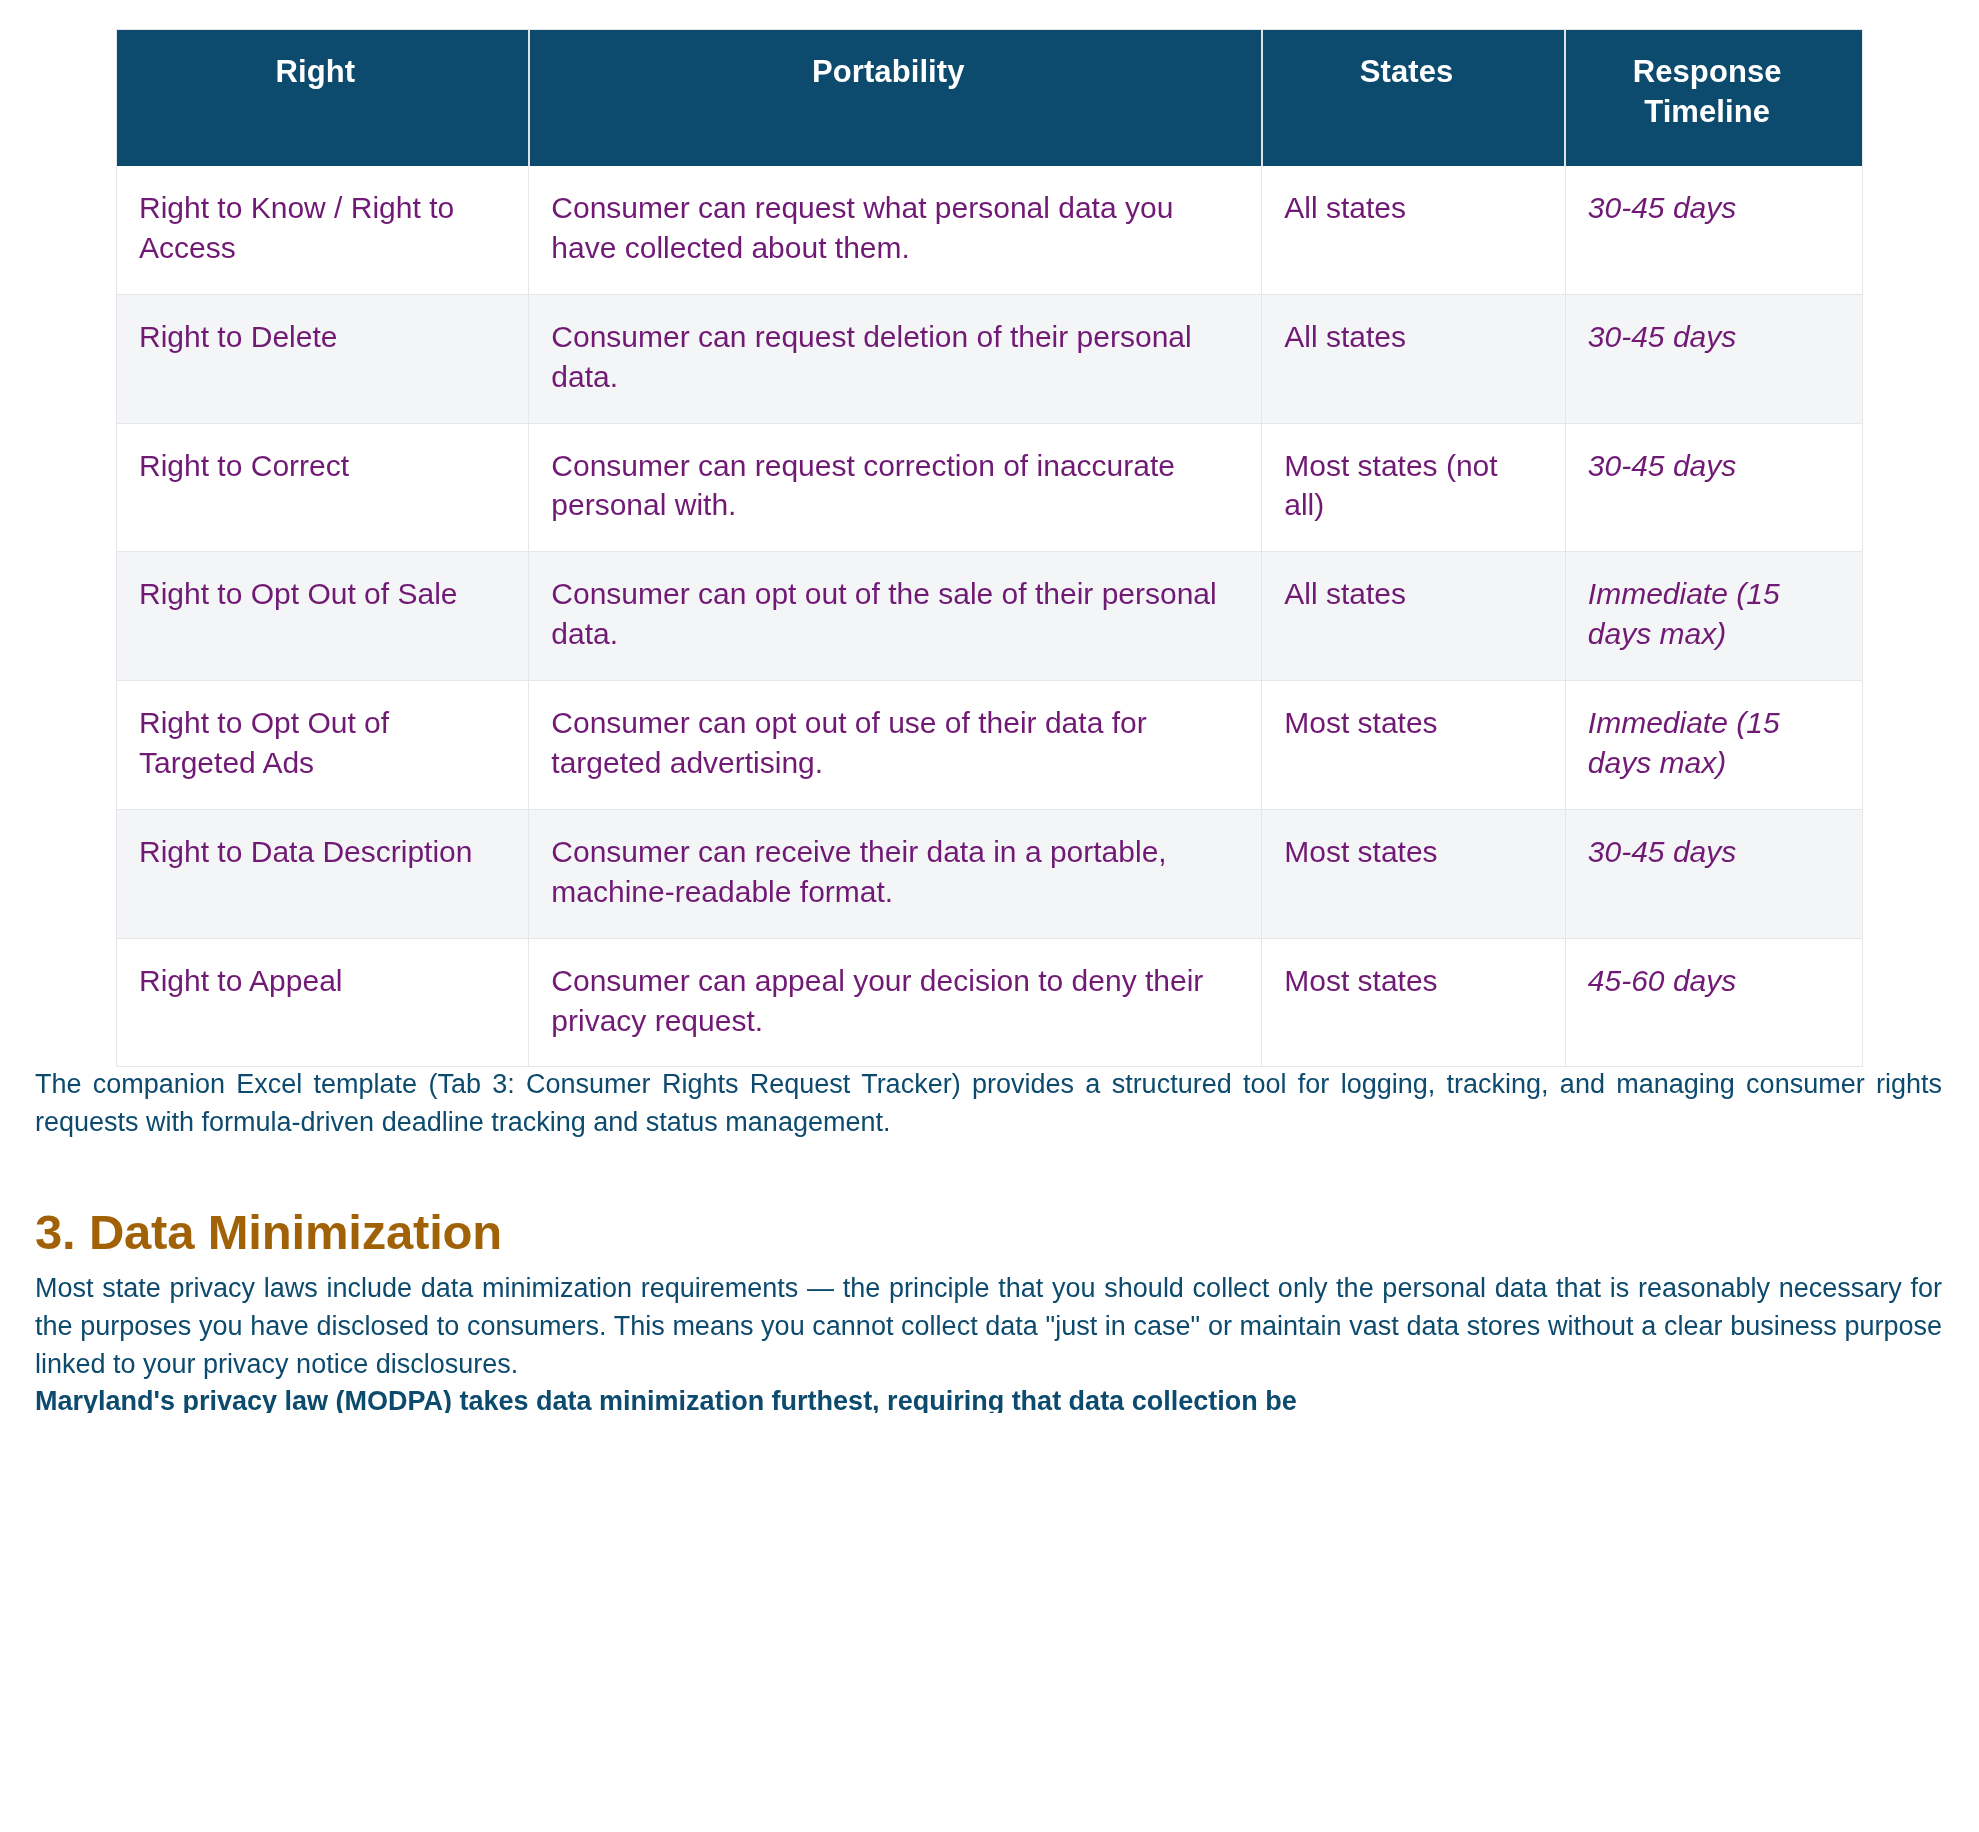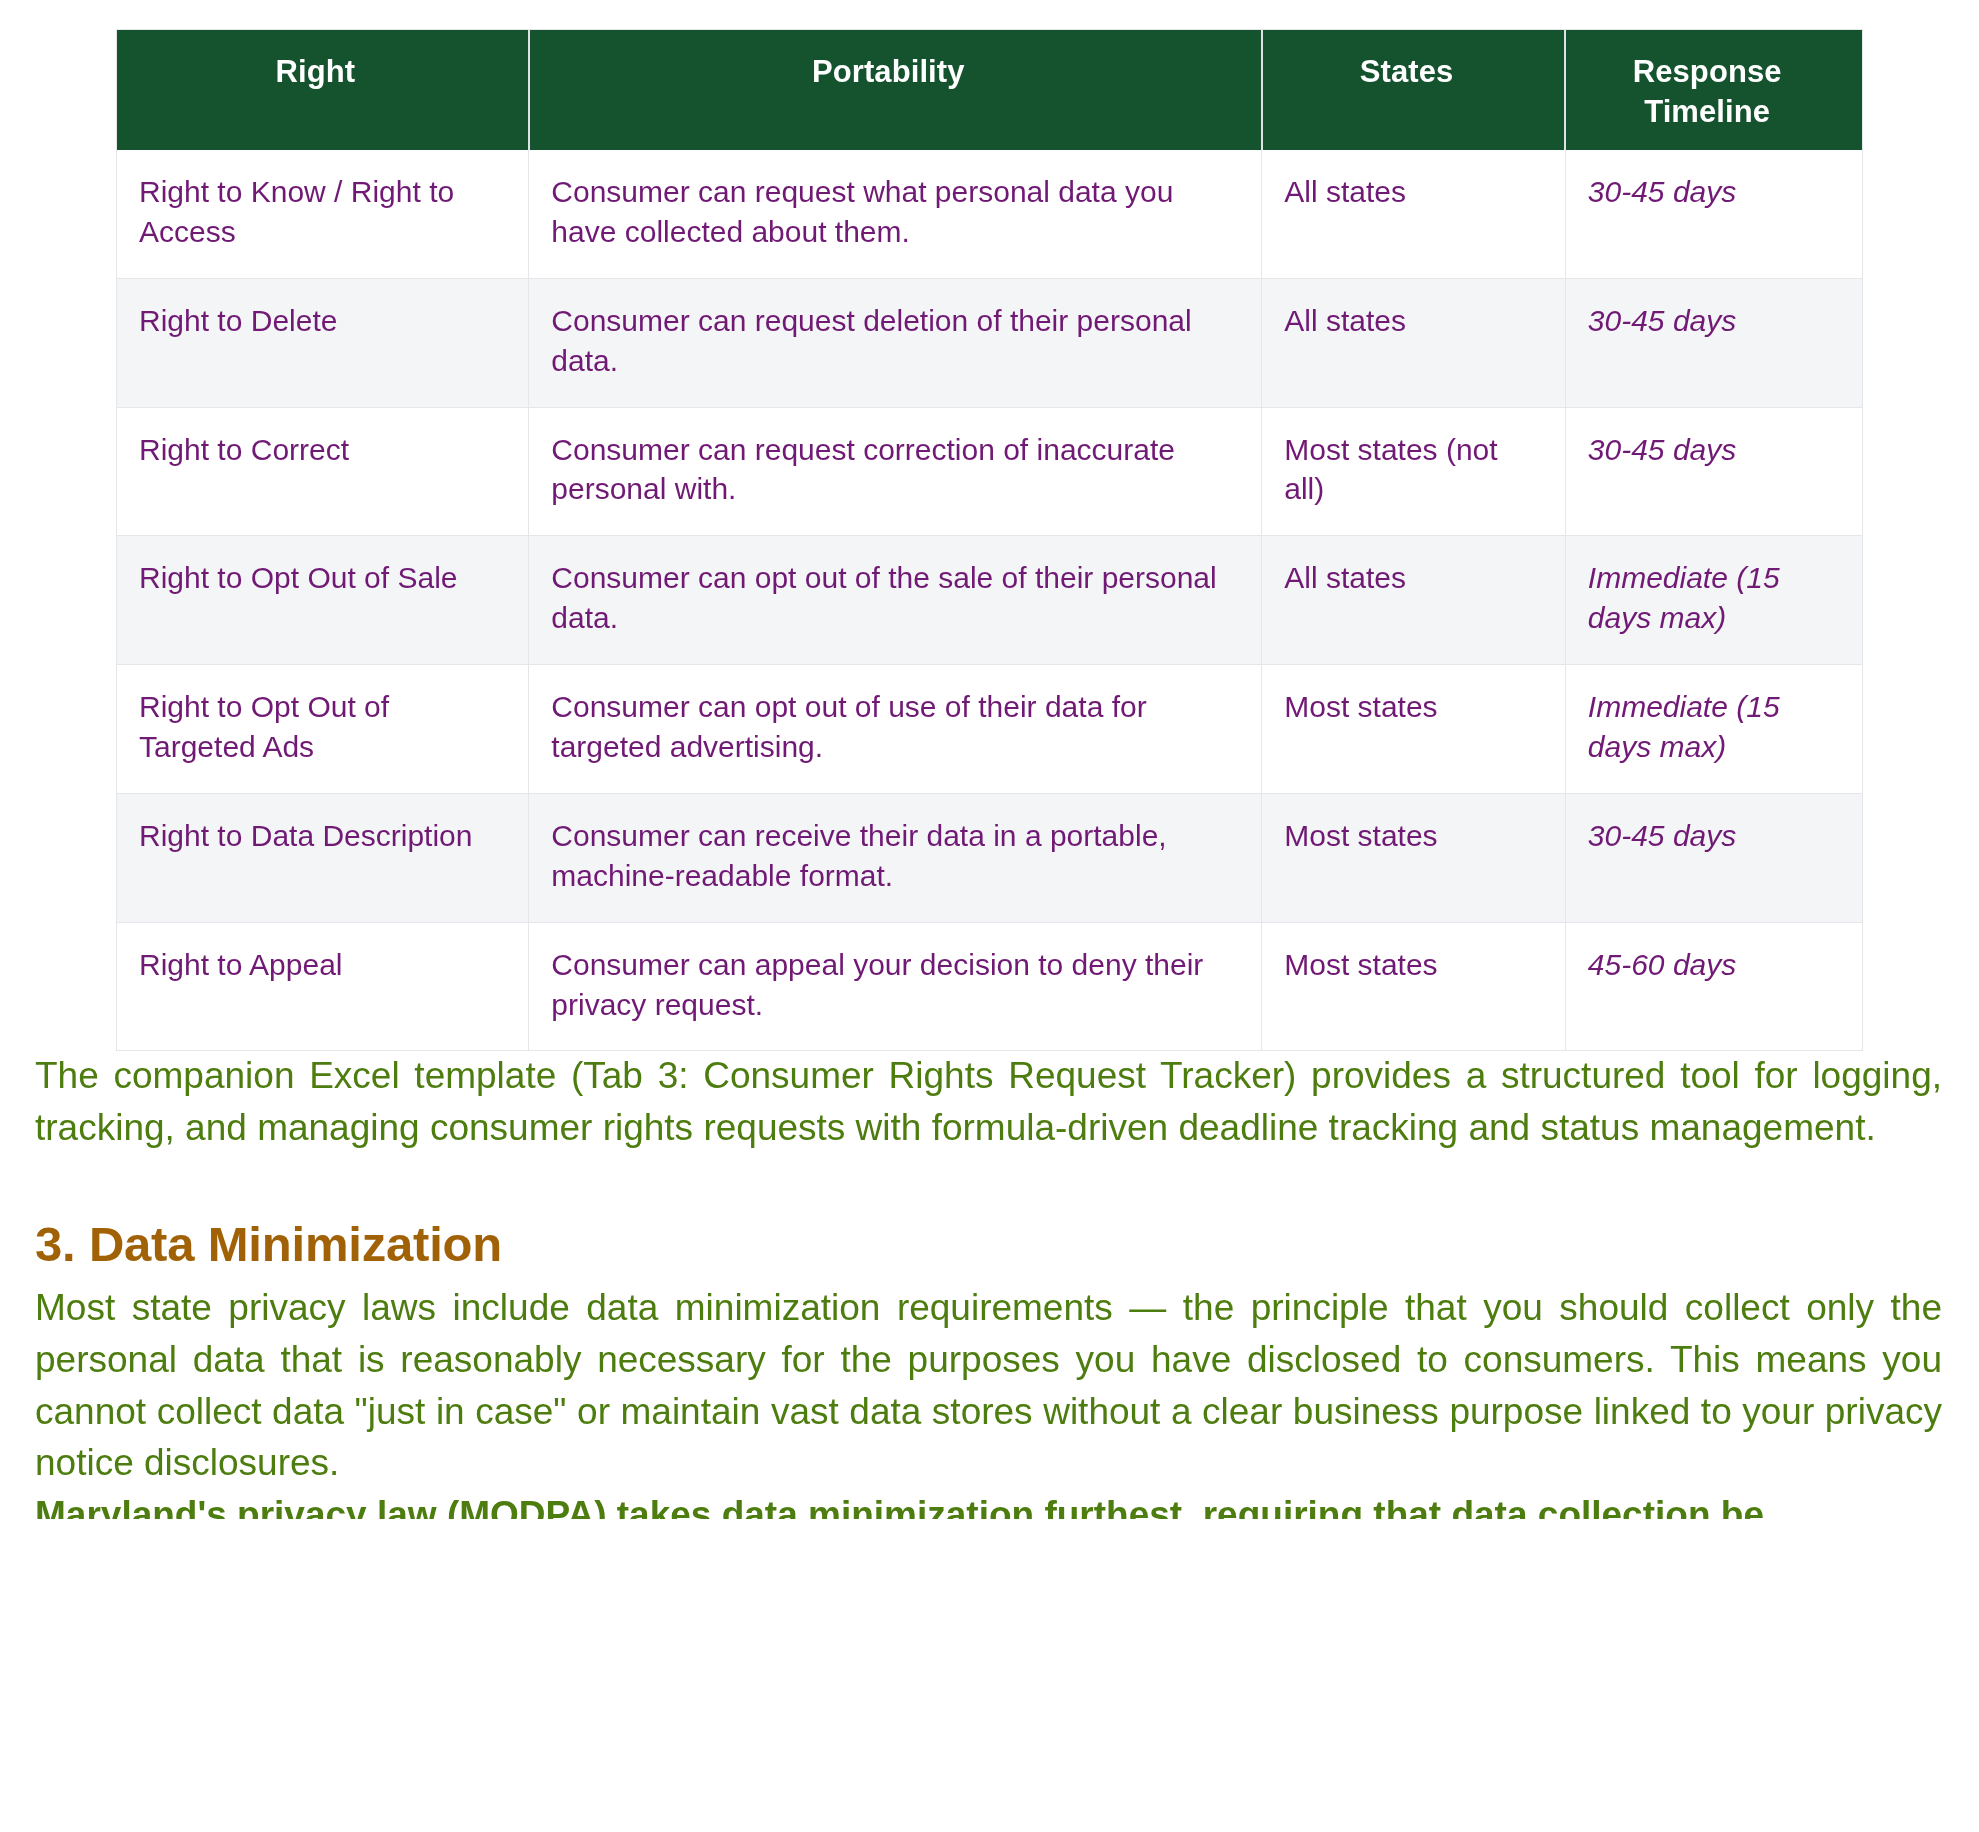--- a/index.html
+++ b/index.html
@@ -35,28 +35,28 @@
     table-layout: fixed;
     background: #ffffff;
     box-shadow: 0 0 0 1px #e4e6ea;
   }
   table.rights-table col.c-right       { width: 23.6%; }
   table.rights-table col.c-desc        { width: 42.0%; }
   table.rights-table col.c-states      { width: 17.4%; }
   table.rights-table col.c-timeline    { width: 17.0%; }
 
   table.rights-table thead th {
-    background: #14532d;
+    background: #0c4a6e;
     color: #ffffff;
     font-size: 31px;
     font-weight: bold;
     text-align: center;
     vertical-align: top;
     padding: 22px 32px 0 18px;
-    height: 120px;
+    height: 136px;
     box-sizing: border-box;
     border-right: 2px solid #dfe2e7;
     line-height: 1.28;
     letter-spacing: .1px;
   }
   table.rights-table thead th:last-child { border-right: none; }
 
   table.rights-table tbody td {
     font-size: 30px;
     line-height: 1.33;
@@ -71,23 +71,23 @@
   table.rights-table tbody tr:nth-child(even) td { background: #f4f5f6; }
   table.rights-table tbody tr:nth-child(odd)  td { background: #ffffff; }
   table.rights-table tbody tr:last-child td { border-bottom: none; }
 
   
   .body-block {
     padding-left: 3px;
     padding-right: 5px;
   }
   p.body-par {
-    font-size: 37px;
+    font-size: 27px;
     line-height: 1.40;
-    color: #4d7c0f;
+    color: #0c4a6e;
     margin: 0;
     text-align: justify;
     text-justify: inter-word;
   }
   .par-after-table { margin-top: 28px; }
 
   h2.section-heading {
     font-size: 49px;
     font-weight: bold;
     color: #a16207;

